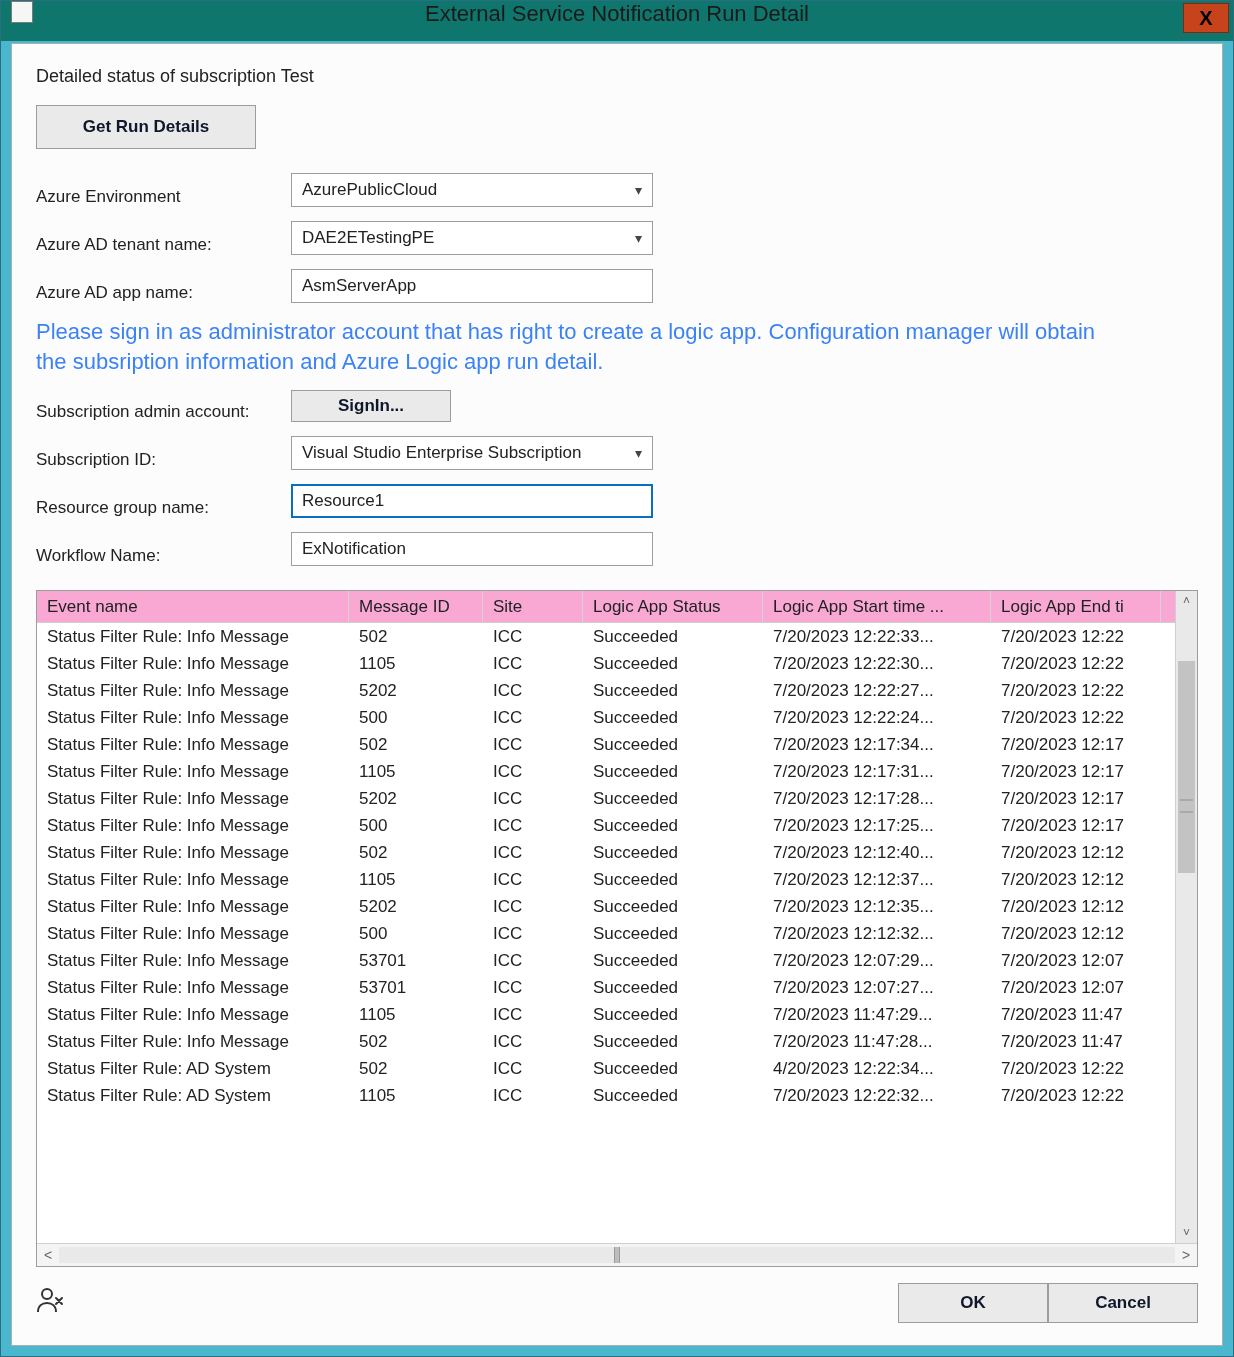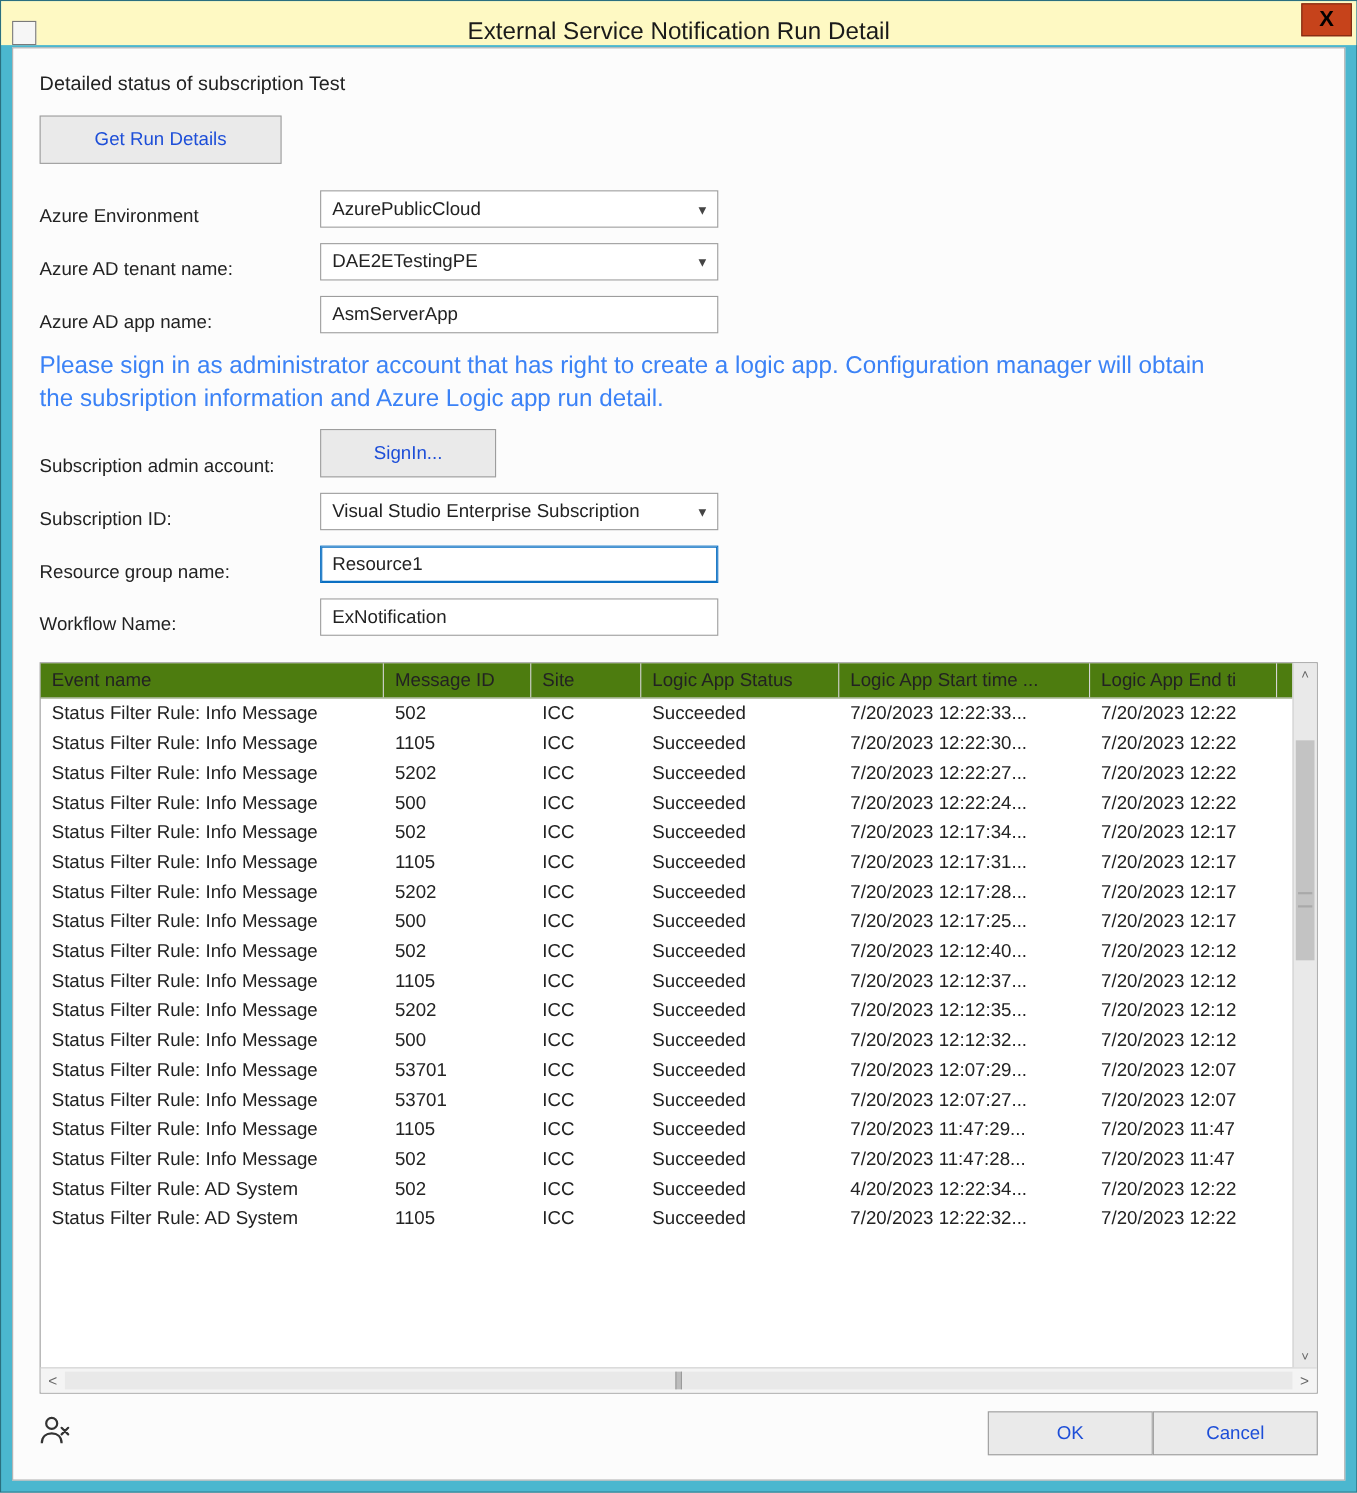--- a/index.html
+++ b/index.html
@@ -12,23 +12,23 @@
   }
   .window-frame {
     width: 1234px;
     height: 1357px;
     background: #4bb7cf;
     border: 1px solid #2a6f7f;
     position: relative;
   }
   .titlebar {
     height: 40px;
-    background: #fef9c3;
-    display: flex;
-    align-items: flex-end;
+    background: #0f766e;
+    display: flex;
+    align-items: flex-start;
     position: relative;
   }
   .titlebar .system-icon {
     margin-left: 10px;
     width: 22px; height: 22px;
     border: 1px solid #7a7a7a;
     background: #f6f6f6;
   }
   .titlebar .title-text {
     position: absolute;
@@ -71,25 +71,26 @@
   }
   .specify-text {
     font-size: 18px;
     color: #222;
   }
   .btn {
     background: #eaeaea;
     border: 1px solid #9d9d9d;
     padding: 8px 24px;
     font-size: 17px;
-    color: #1d4ed8;
+    color: #0f172a;
     text-align: center;
     display: inline-flex;
     align-items: center;
     justify-content: center;
+    font-weight: bold;
   }
   .btn-get {
     width: 220px; height: 44px;
   }
   .form-rows {}
   .form-row {
     display: flex;
     align-items: flex-end;
     margin: 14px 0;
   }
@@ -125,33 +126,33 @@
     box-shadow: 0 0 0 1px #0a6fc2 inset;
   }
   .paragraph {
     font-size: 22px;
     color: #3b82f6;
     margin: 8px 0 6px 0;
     line-height: 1.35;
     max-width: 1080px;
   }
   .inline-btn {
-    height: 44px; width: 160px;
+    height: 32px; width: 160px;
     display: inline-flex; align-items: center; justify-content: center;
   }
   .grid-wrap {
     border: 1px solid #9d9d9d;
     background: #fff;
     margin-top: 10px;
     flex: 1;
     display: flex; flex-direction: column;
   }
   .grid-head {
     display: flex;
-    background: #4d7c0f;
+    background: #f9a8d4;
     border-bottom: 1px solid #cfcfcf;
     height: 32px;
     align-items: center;
   }
   .col {
     padding: 0 10px;
     font-size: 17px;
     color: #222;
     white-space: nowrap;
     overflow: hidden;

